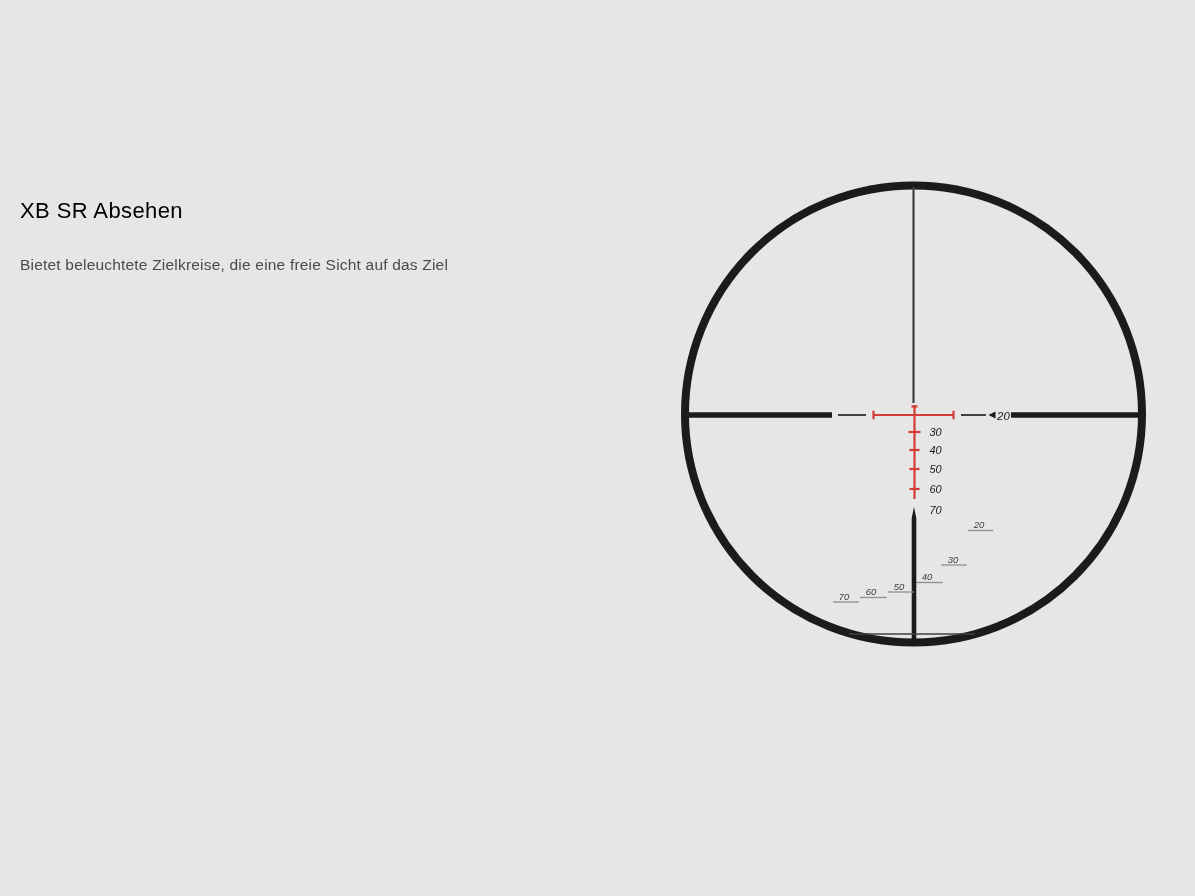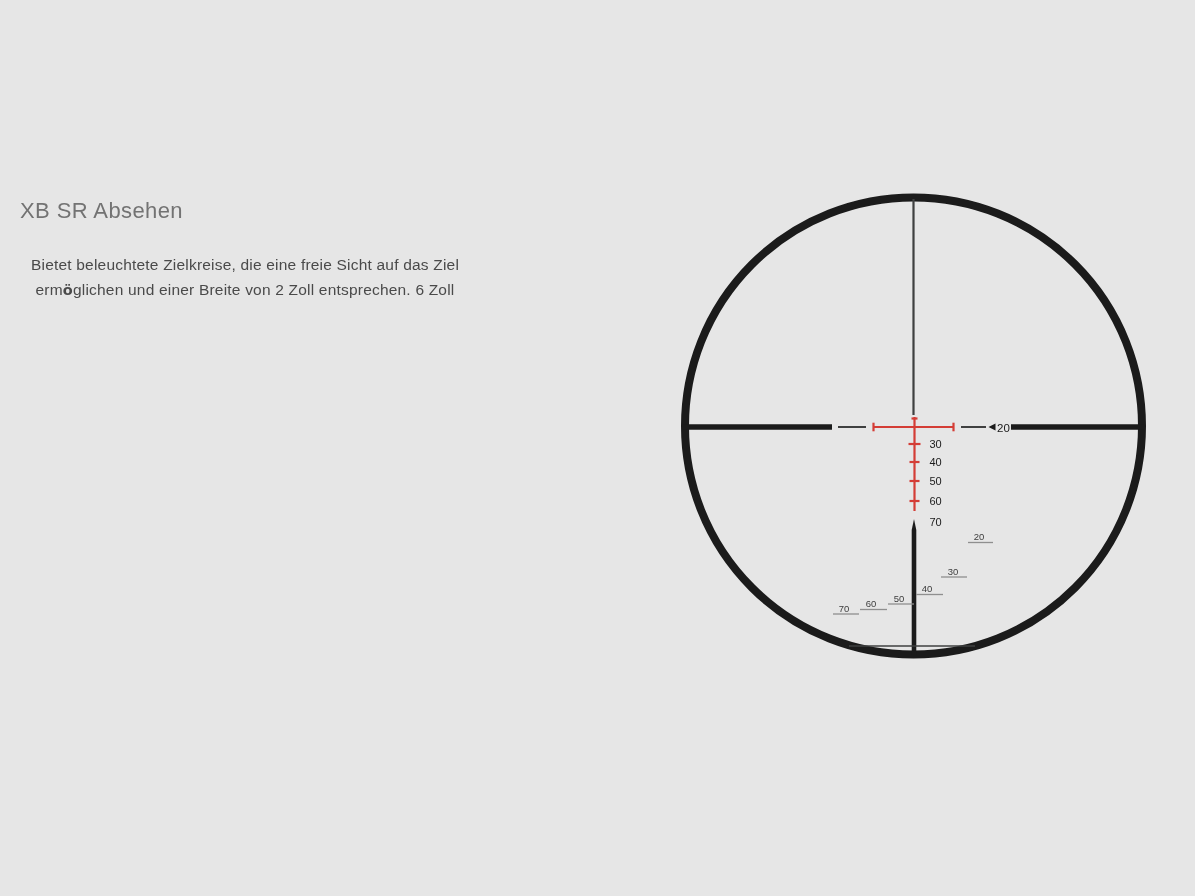--- a/index.html
+++ b/index.html
@@ -11,57 +11,55 @@
     position: relative;
   }
   .info-panel {
     position: absolute;
     left: 20px; top: 198px;
     width: 450px;
   }
   .page-title {
     font-size: 22px;
     font-weight: 400;
-    color: #737373;
+    color: #000000;
     letter-spacing: 0.4px;
     line-height: 26px;
   }
   .description {
     margin-top: 28px;
-    text-align: center;
   }
   .description-line {
     font-size: 15.5px;
     color: #4a4a4a;
     line-height: 25px;
     letter-spacing: 0.2px;
     white-space: nowrap;
   }
   .description-line b {
     font-weight: 700;
     font-family: "DejaVu Sans", sans-serif;
     font-size: 14.5px;
   }
   .reticle-wrap {
     position: absolute;
-    left: 671px; top: 184px;
-    width: 485px; height: 484px;
+    left: 671px; top: 172px;
+    width: 485px; height: 484px; font-style: italic;
   }
   svg text {
     font-family: "Liberation Sans", sans-serif;
   }
 </style>
 </head>
 <body>
 
 <div class="info-panel">
   <div class="page-title">XB SR Absehen</div>
   <div class="description">
     <div class="description-line">Bietet beleuchtete Zielkreise, die eine freie Sicht auf das Ziel</div>
-    <div class="description-line">erm<b>ö</b>glichen und einer Breite von 2 Zoll entsprechen. 6 Zoll</div>
   </div>
 </div>
 
 <div class="reticle-wrap">
   <svg width="485" height="484" viewBox="0 0 485 484">
 
     <circle cx="242.5" cy="242" r="228.5" fill="none" stroke-width="8" stroke="#1b1b1b"></circle>
 
     <line x1="242.5" y1="15" x2="242.5" y2="231" stroke-width="2.2" stroke="#3f4040"></line>
 

